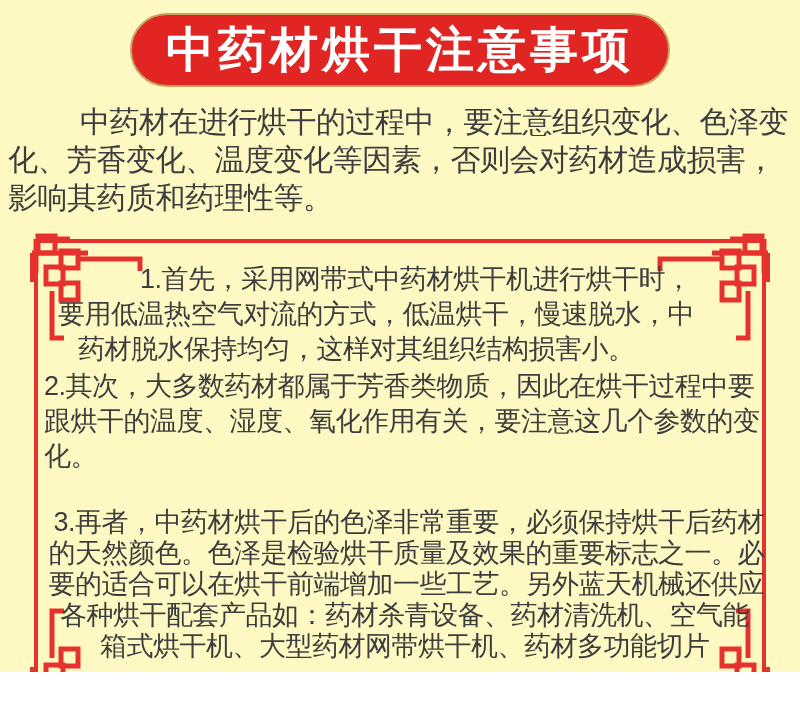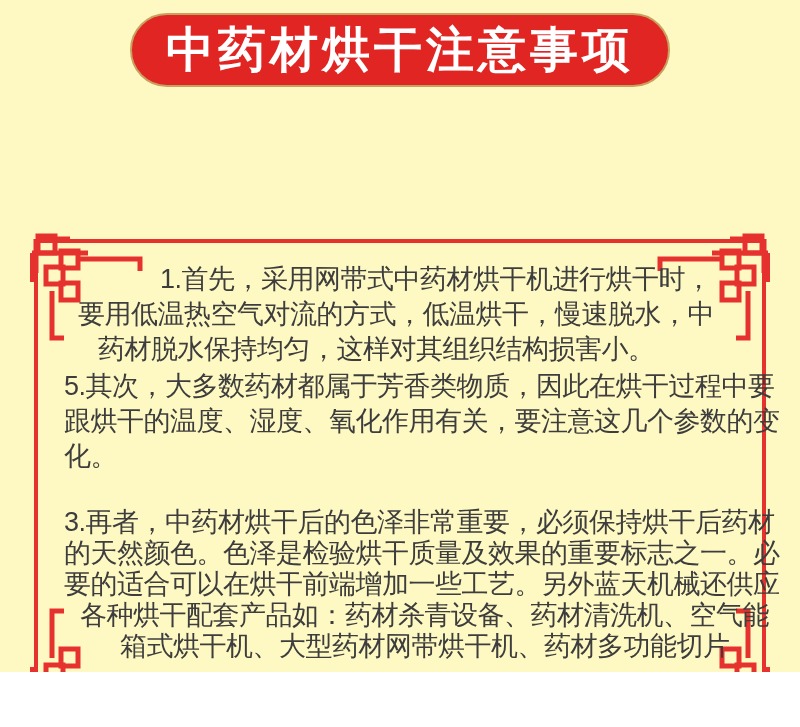--- a/index.html
+++ b/index.html
@@ -50,21 +50,21 @@
   .frame-left{left:34px;top:239px;width:4px;height:471px;}
   .frame-right{left:762px;top:239px;width:4px;height:471px;}
   .corner{position:absolute;width:150px;height:150px;}
   .corner svg{display:block;width:150px;height:150px;}
   .corner-tl{left:30px;top:233px;}
   .corner-tr{left:620px;top:233px;transform:scaleX(-1);}
   .corner-bl{left:30px;top:566px;transform:scaleY(-1);}
   .corner-br{left:620px;top:566px;transform:scale(-1,-1);}
   
   .fpara{position:absolute;left:40px;width:724px;font-size:27px;letter-spacing:-0.5px;}
-  .fpara .line{white-space:nowrap;margin-left:20px;}
+  .fpara .line{white-space:nowrap;}
   .p1{top:262px;line-height:35px;}
   .p1 .l0{padding-left:100px;}
   .p1 .l1{padding-left:18px;}
   .p1 .l2{padding-left:38px;}
   .p2{top:369px;line-height:35px;}
   .p2 .line{padding-left:4px;}
   .p3{top:507px;line-height:31px;}
   .p3 .l0,.p3 .l1,.p3 .l2{padding-left:4px;text-align:right;}
   .p3 .l3{padding-left:20px;}
   .p3 .l4{padding-left:60px;}
@@ -72,20 +72,25 @@
 </style>
 </head>
 <body>
 
 <div class="page">
 
   <div class="banner">
     <div class="banner-title">中药材烘干注意事项</div>
   </div>
 
+  <div class="intro">
+    <div class="line indent">中药材在进行烘干的过程中，要注意组织变化、色泽变</div>
+    <div class="line hang">化、芳香变化、温度变化等因素，否则会对药材造成损害，</div>
+    <div class="line hang">影响其药质和药理性等。</div>
+  </div>
 
   <div class="frame-line frame-top"></div>
   <div class="frame-line frame-bottom"></div>
   <div class="frame-line frame-left"></div>
   <div class="frame-line frame-right"></div>
 
   <div class="corner corner-tl">
     <svg viewBox="0 0 150 150">
       <g fill="none" stroke="#e6322e" stroke-width="5">
         <rect x="8" y="3" width="17" height="17"></rect>
@@ -150,21 +155,21 @@
     </svg>
   </div>
 
   <div class="fpara p1">
     <div class="line l0">1.首先，采用网带式中药材烘干机进行烘干时，</div>
     <div class="line l1">要用低温热空气对流的方式，低温烘干，慢速脱水，中</div>
     <div class="line l2">药材脱水保持均匀，这样对其组织结构损害小。</div>
   </div>
 
   <div class="fpara p2">
-    <div class="line">5.其次，大多数药材都属于芳香类物质，因此在烘干过程中要</div>
+    <div class="line">2.其次，大多数药材都属于芳香类物质，因此在烘干过程中要</div>
     <div class="line">跟烘干的温度、湿度、氧化作用有关，要注意这几个参数的变</div>
     <div class="line">化。</div>
   </div>
 
   <div class="fpara p3">
     <div class="line l0">3.再者，中药材烘干后的色泽非常重要，必须保持烘干后药材</div>
     <div class="line l1">的天然颜色。色泽是检验烘干质量及效果的重要标志之一。必</div>
     <div class="line l2">要的适合可以在烘干前端增加一些工艺。另外蓝天机械还供应</div>
     <div class="line l3">各种烘干配套产品如：药材杀青设备、药材清洗机、空气能</div>
     <div class="line l4">箱式烘干机、大型药材网带烘干机、药材多功能切片</div>

